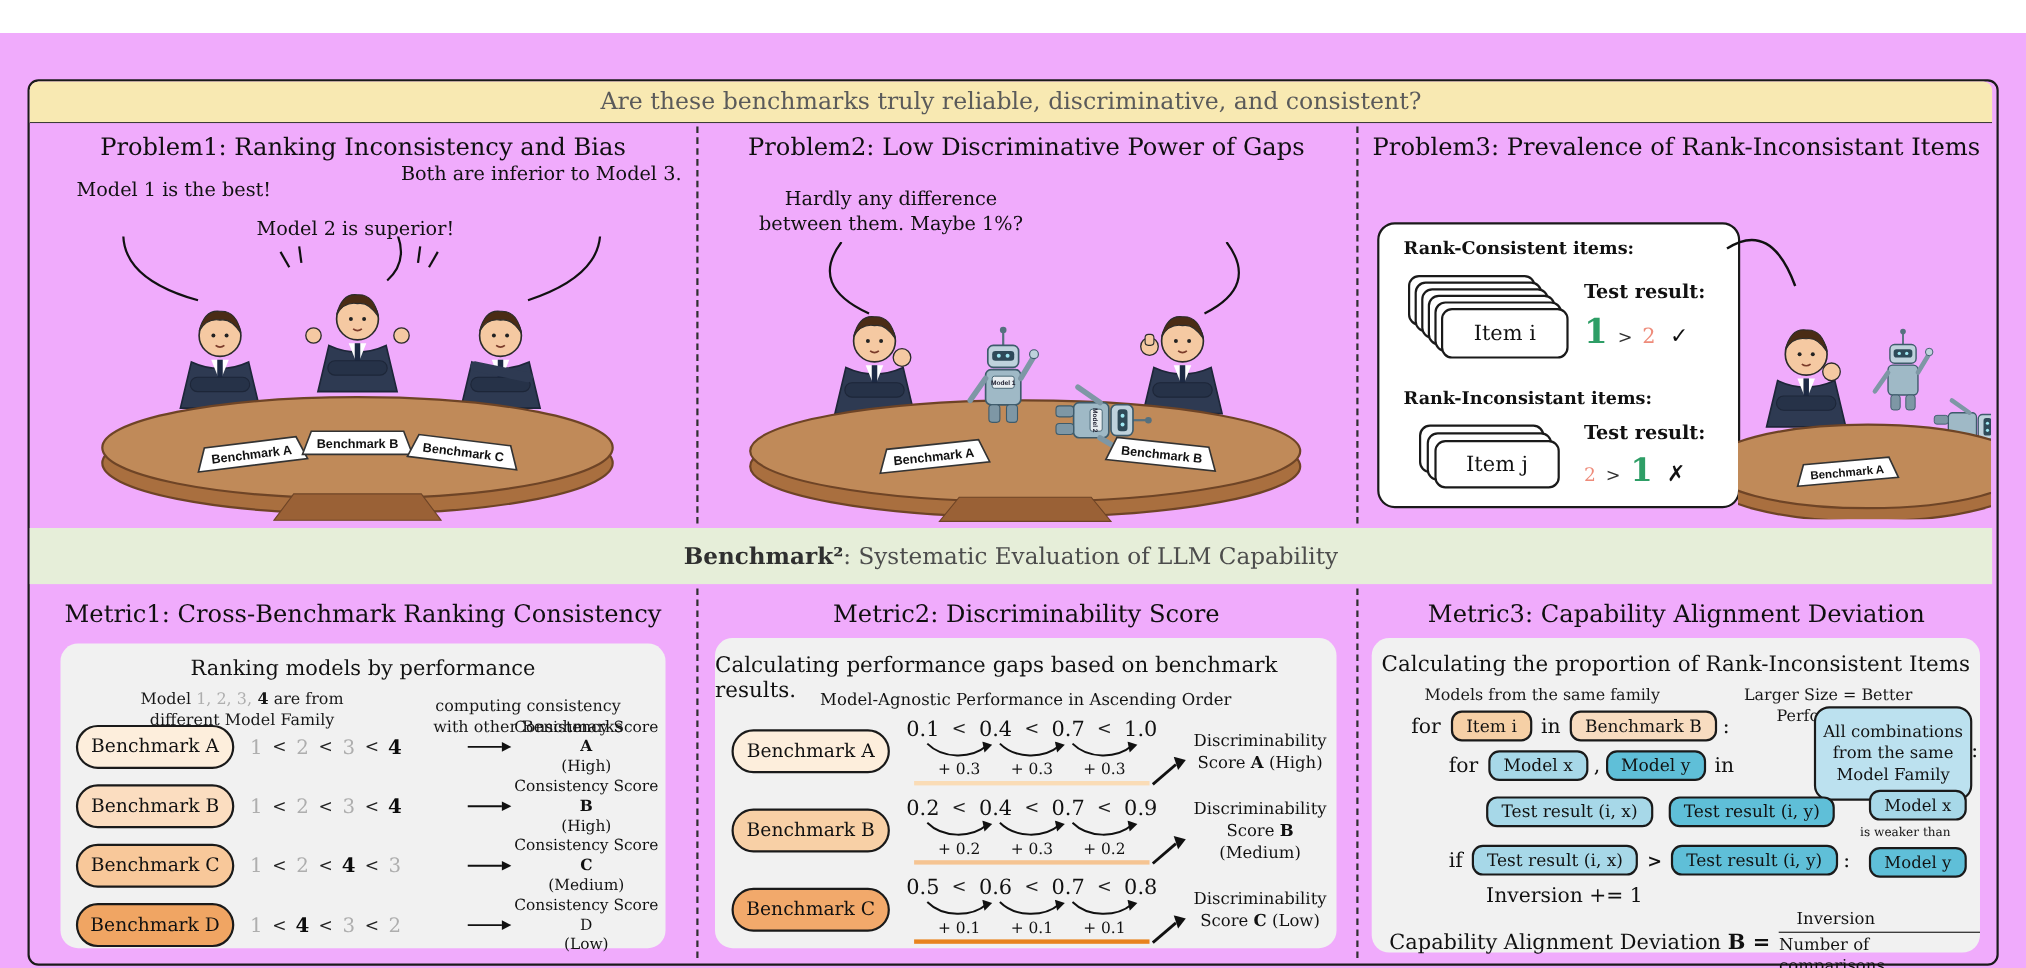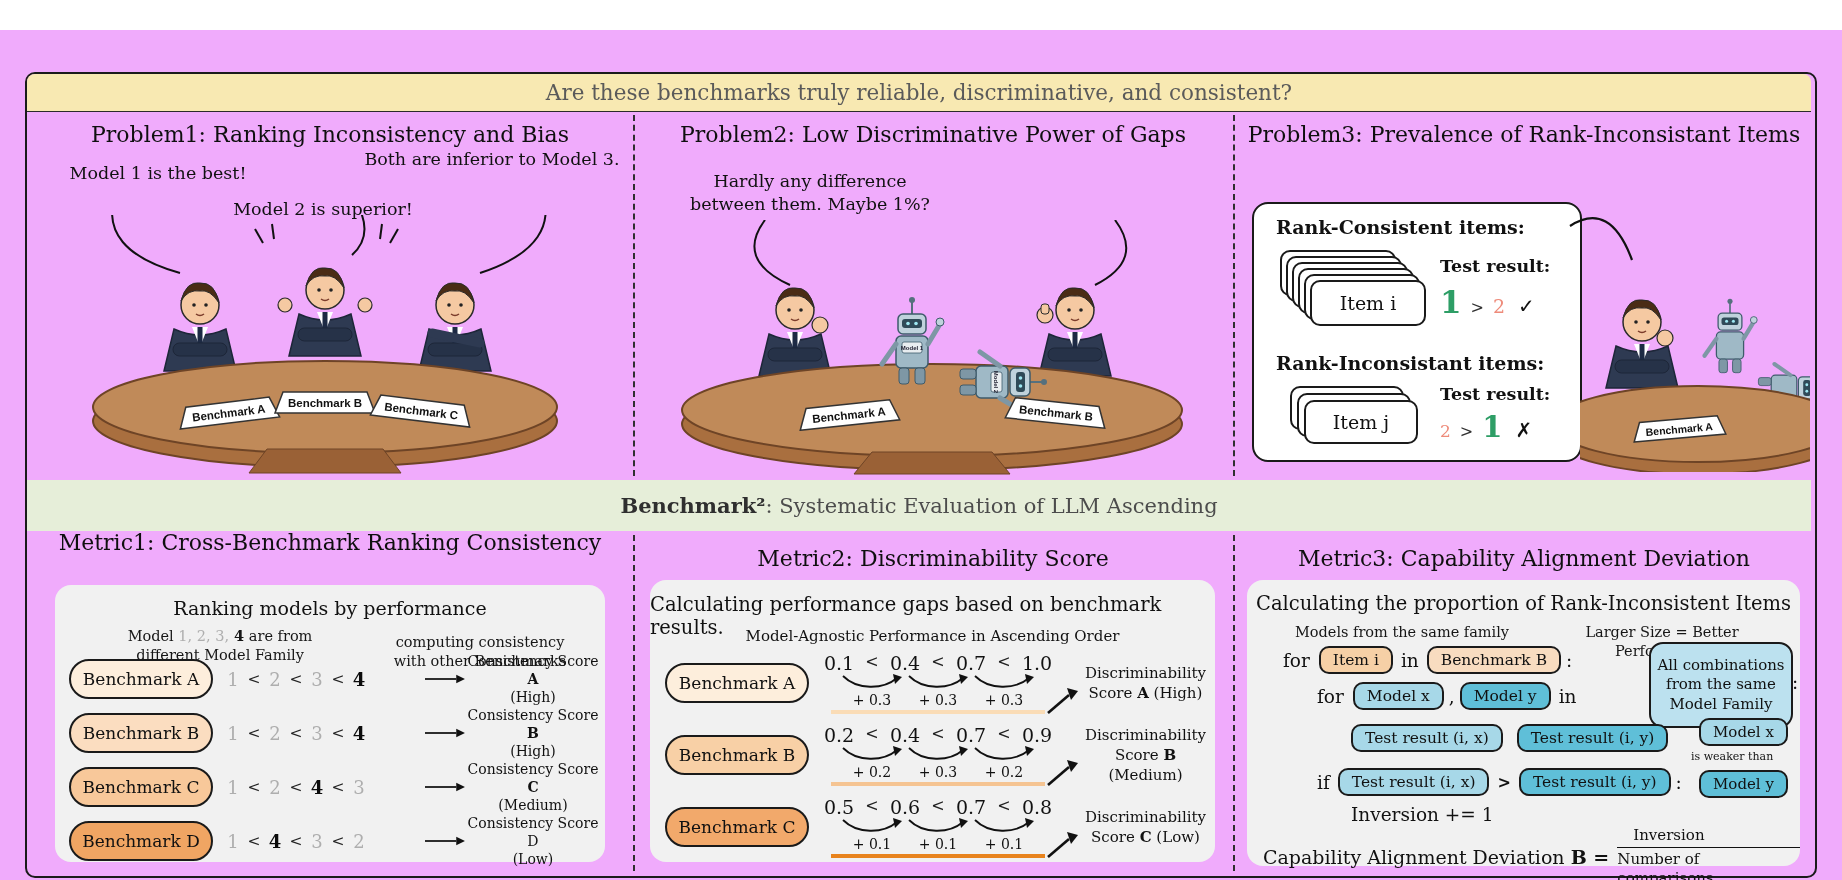--- a/index.html
+++ b/index.html
@@ -36,21 +36,21 @@
   .m2-vals .v{width:44px;text-align:center;}
   .m2-vals .lt{width:22px;text-align:center;font-size:16px;color:#222;}
   .m2-arcs{display:flex;margin-left:22px;height:18px;}
   .m2-deltas{display:flex;margin-left:22px;font-size:14px;}
   .m2-deltas span{width:66px;text-align:center;}
   .m2-underline{position:relative;height:3.5px;width:214px;margin-left:14px;margin-top:2px;}
   .m2-diag{position:absolute;right:-34px;top:-22px;}
   .m2-result{width:132px;text-align:center;font-size:15px;line-height:1.35;margin-left:4px;}
   
   .rankbox{left:1252px;top:172px;width:326px;height:256px;background:#fff;border:2.5px solid #1a1a1a;border-radius:16px;}
-  .rb-head{font-size:19px;font-weight:600;}
+  .rb-head{font-size:16px;font-weight:600;}
   .card{position:absolute;background:#fff;border:2px solid #1a1a1a;border-radius:10px;}
   .testlabel{font-size:17.5px;font-weight:600;}
   .green-num{font-weight:bold;}
   
   .code{display:flex;align-items:center;font-size:18.5px;}
   .code .kw{margin:0 8px;}
   .pill3{border:2px solid #1a1a1a;border-radius:10px;display:flex;align-items:center;justify-content:center;
          font-size:15.5px;padding:3px 12px;}
   .frac{display:inline-flex;flex-direction:column;text-align:left;font-size:15px;margin-left:8px;line-height:1.25;}
   .frac-top{border-bottom:1.7px solid #111;padding:0 16px 2px;}
@@ -245,24 +245,24 @@
       <ellipse cx="0" cy="0" rx="145" ry="38" fill="#C08A59" stroke="#6E4426" stroke-width="2"></ellipse>
     </g>
     <g transform="translate(100,196) rotate(-5)">
       <polygon points="-46,0 46,0 39,-19 -39,-19" fill="#fff" stroke="#333" stroke-width="1.5"></polygon>
       <text y="-5" text-anchor="middle" font-size="10.5" font-weight="bold" fill="#111">Benchmark A</text>
     </g>
   </svg>
 
   <div class="abs green-banner" style="background-color: rgb(230, 238, 217);">
     <span class="b">Benchmark²</span>
-    <span>: Systematic Evaluation of LLM Ascending</span>
-  </div>
-
-  <div class="abs panel-title" style="left:27px;top:500px;width:606px;">Metric1: Cross-Benchmark Ranking Consistency</div>
+    <span>: Systematic Evaluation of LLM Capability</span>
+  </div>
+
+  <div class="abs panel-title" style="left:27px;top:516px;width:606px;">Metric1: Cross-Benchmark Ranking Consistency</div>
 
   <div class="abs panel" style="left: 55px; top: 555px; width: 550px; height: 277px; background-color: rgb(241, 241, 241);">
     <div class="abs" style="left:0;top:12px;width:550px;text-align:center;font-size:19px;">Ranking models by performance</div>
     <div class="abs note" style="left:45px;top:42px;width:240px;">
       <div>
         <span>Model </span><span class="gray">1, 2, 3,</span><span class="b"> 4</span><span> are from</span>
       </div>
       <div>different Model Family</div>
     </div>
     <div class="abs note" style="left:320px;top:48px;width:210px;">

